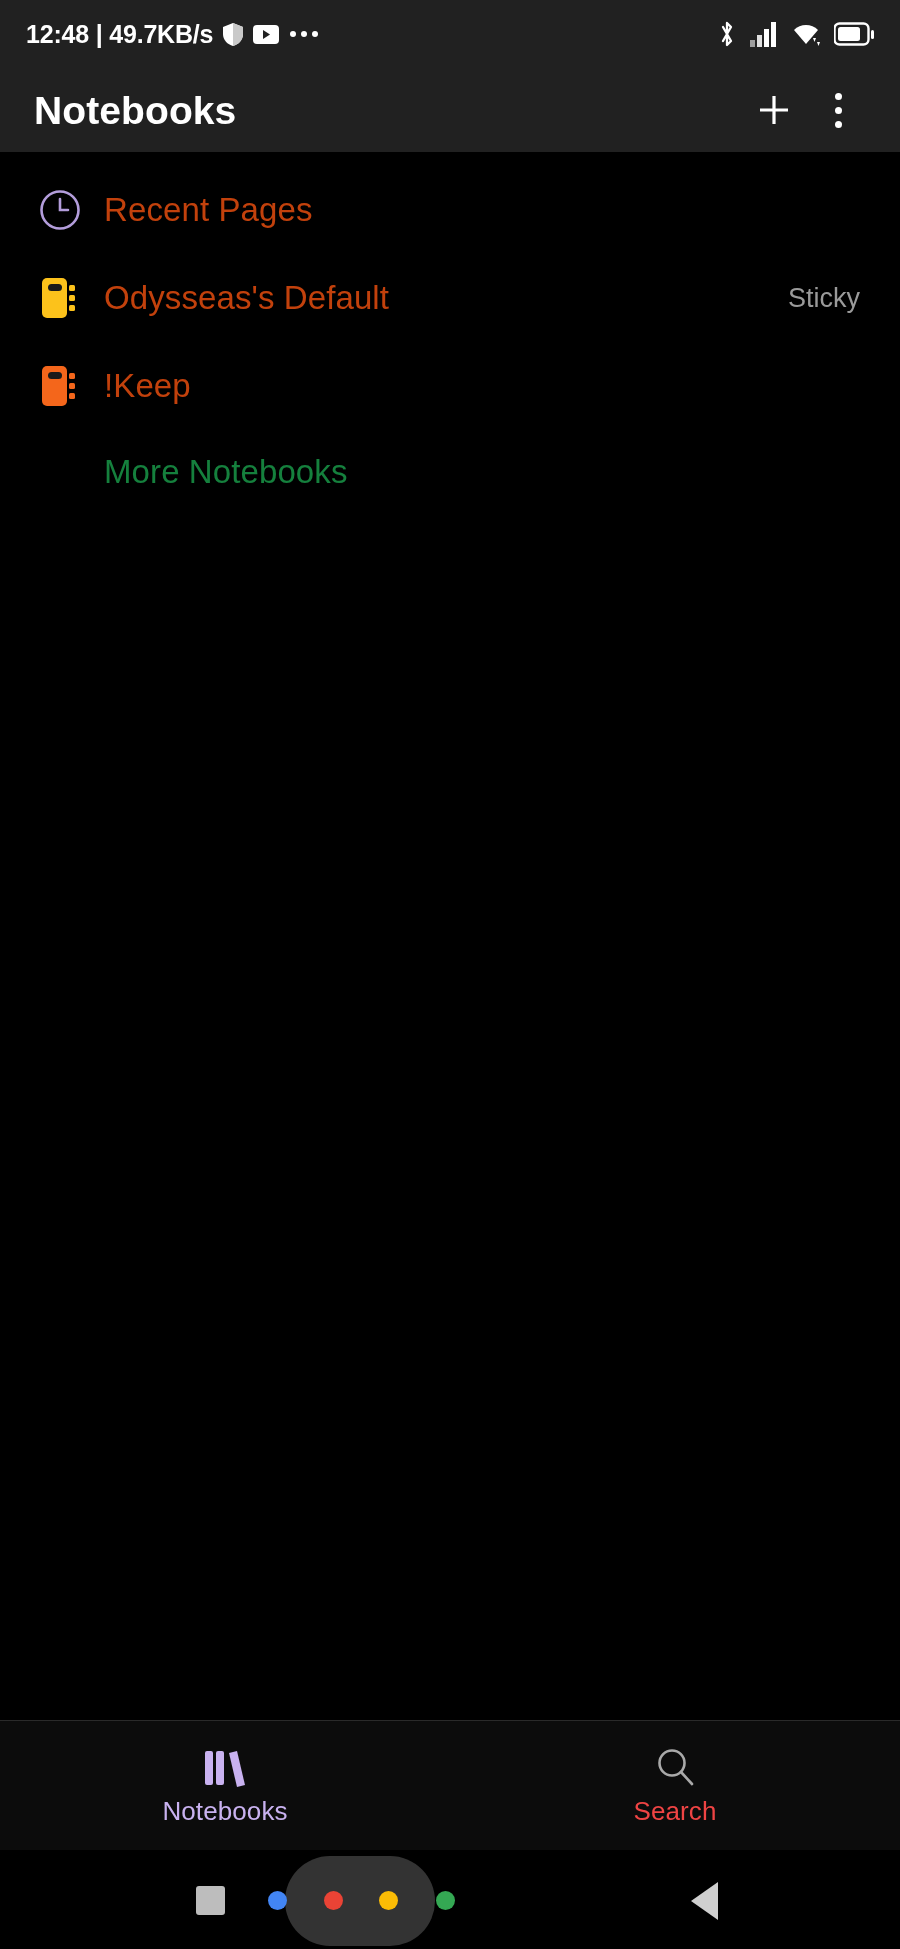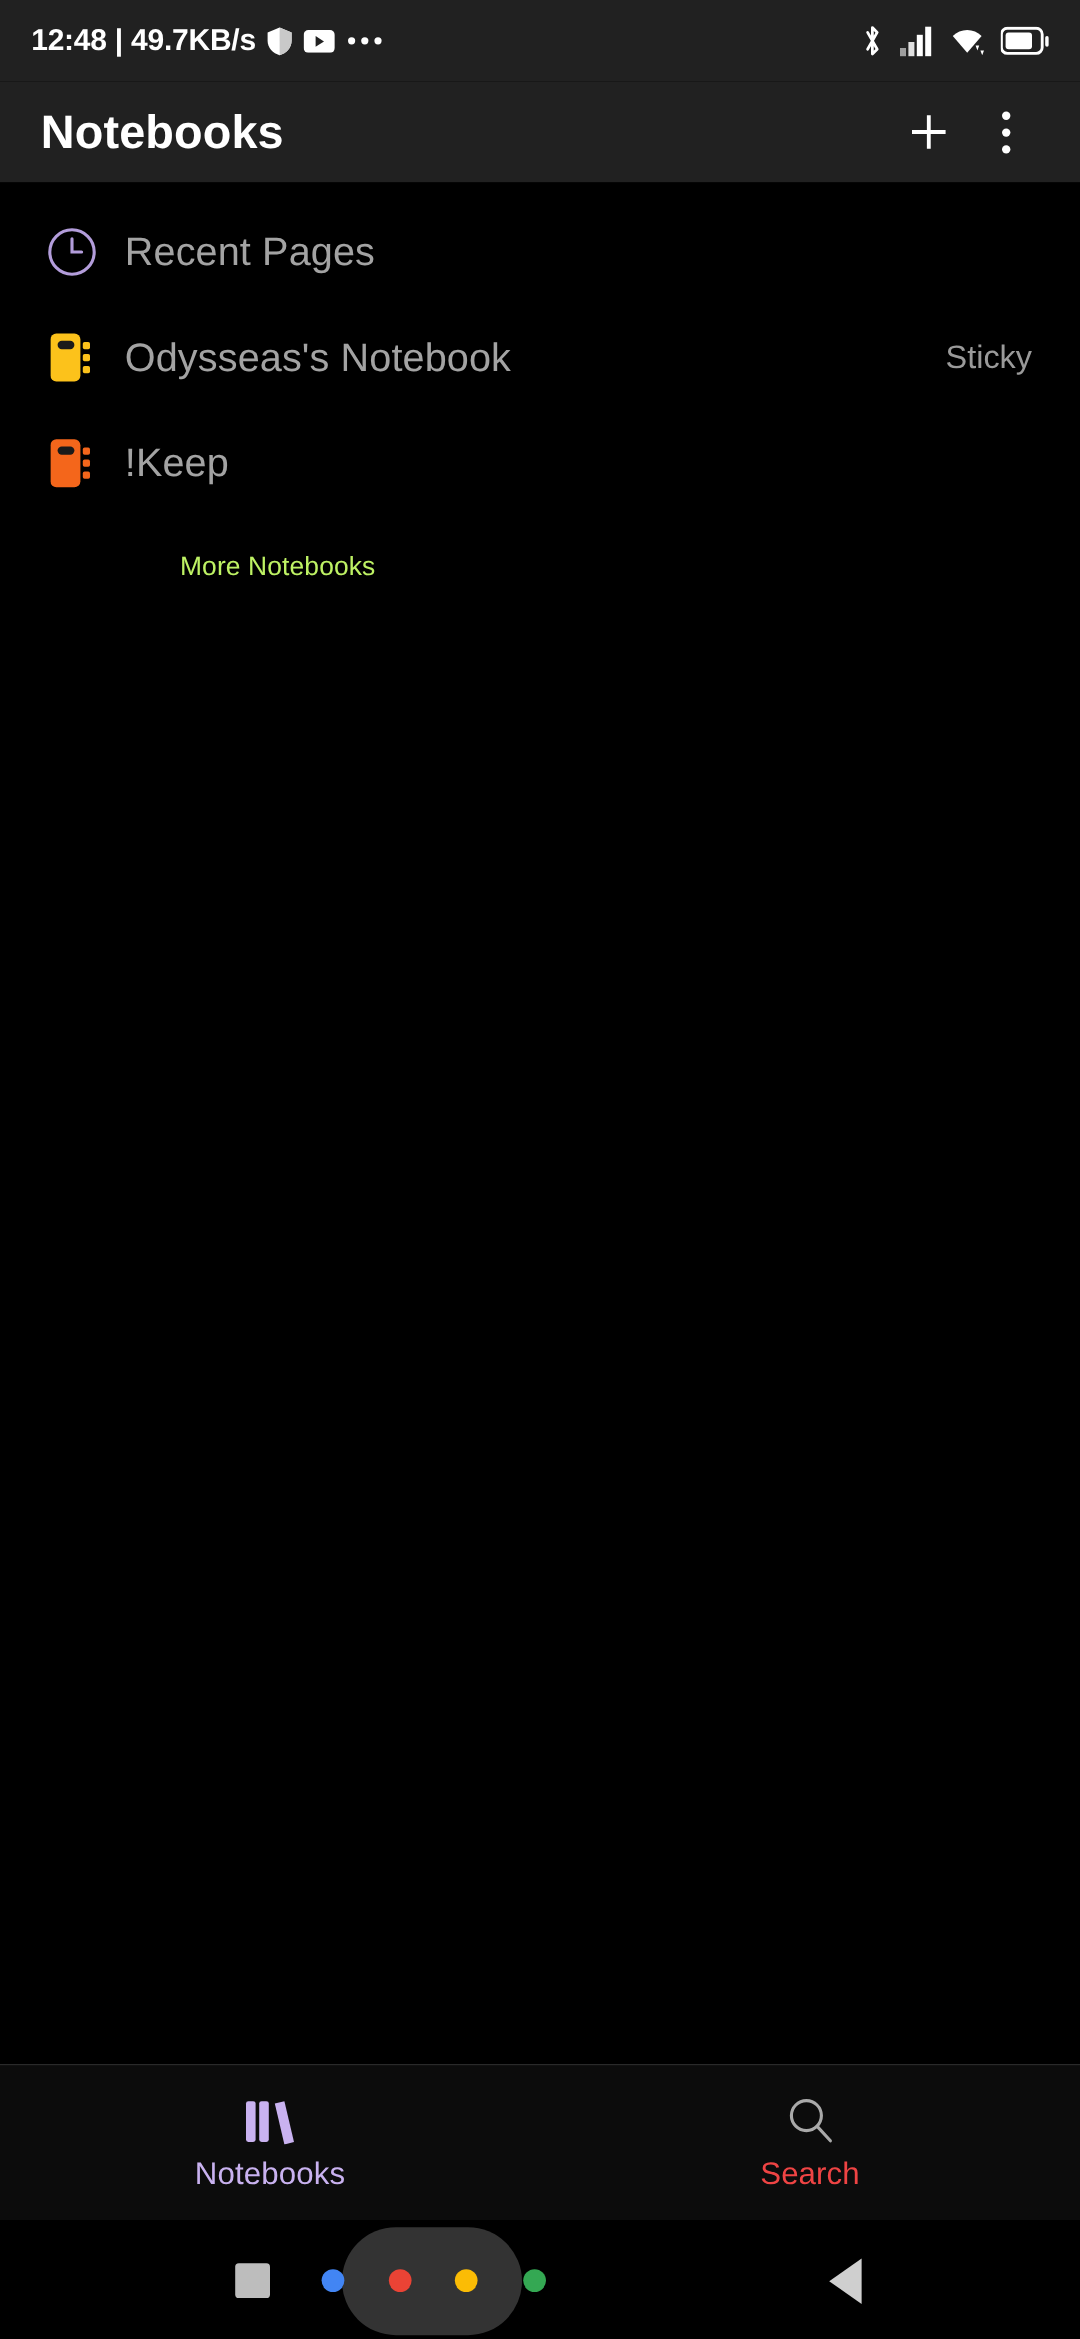--- a/index.html
+++ b/index.html
@@ -60,33 +60,33 @@
     display:flex; align-items:center;
     height:88px; padding:0 34px 0 34px;
     cursor:pointer;
   }
   .nb-icon-wrap {
     width:52px; min-width:52px; height:52px;
     display:flex; align-items:center; justify-content:center;
     margin-right:18px;
   }
   .nb-label {
-    flex:1; color:#a3a3a3; font-size:33px;
+    flex:1; color:#c2410c; font-size:33px;
     letter-spacing:0.1px; white-space:nowrap;
   }
   .nb-badge { color:#9a9a9a; font-size:27px; padding-right:6px; }
   .ic-clock { width:42px; height:42px; display:block; }
   .ic-book { width:36px; height:44px; display:block; }
 
   .more-row {
     display:flex; align-items:center;
     height:84px; padding-left:104px;
     cursor:pointer;
   }
-  .more-label { color:#bef264; font-size:22px; letter-spacing:0.1px;margin-left:46px; }
+  .more-label { color:#15803d; font-size:33px; letter-spacing:0.1px; }
 
   
   .bottomnav {
     position:absolute; left:0; right:0; bottom:99px;
     height:130px; background:#0c0c0c;
     border-top:1px solid #2a2a2a;
     display:flex; align-items:center;
   }
   .bn-item {
     flex:1; display:flex; flex-direction:column;
@@ -209,21 +209,21 @@
     <div class="nb-row">
       <span class="nb-icon-wrap">
         <svg class="ic-book" viewBox="0 0 36 44">
           <rect x="0" y="2" width="25" height="40" rx="5" fill="#fcc21b"></rect>
           <rect x="6" y="8" width="14" height="7" rx="3.5" fill="#1a1a1a"></rect>
           <rect x="27" y="9" width="6" height="6" rx="1.5" fill="#fcc21b"></rect>
           <rect x="27" y="19" width="6" height="6" rx="1.5" fill="#fcc21b"></rect>
           <rect x="27" y="29" width="6" height="6" rx="1.5" fill="#fcc21b"></rect>
         </svg>
       </span>
-      <span class="nb-label">Odysseas's Notebook</span>
+      <span class="nb-label">Odysseas's Default</span>
       <span class="nb-badge">Sticky</span>
     </div>
 
     <div class="nb-row">
       <span class="nb-icon-wrap">
         <svg class="ic-book" viewBox="0 0 36 44">
           <rect x="0" y="2" width="25" height="40" rx="5" fill="#f4661b"></rect>
           <rect x="6" y="8" width="14" height="7" rx="3.5" fill="#1a1a1a"></rect>
           <rect x="27" y="9" width="6" height="6" rx="1.5" fill="#f4661b"></rect>
           <rect x="27" y="19" width="6" height="6" rx="1.5" fill="#f4661b"></rect>

